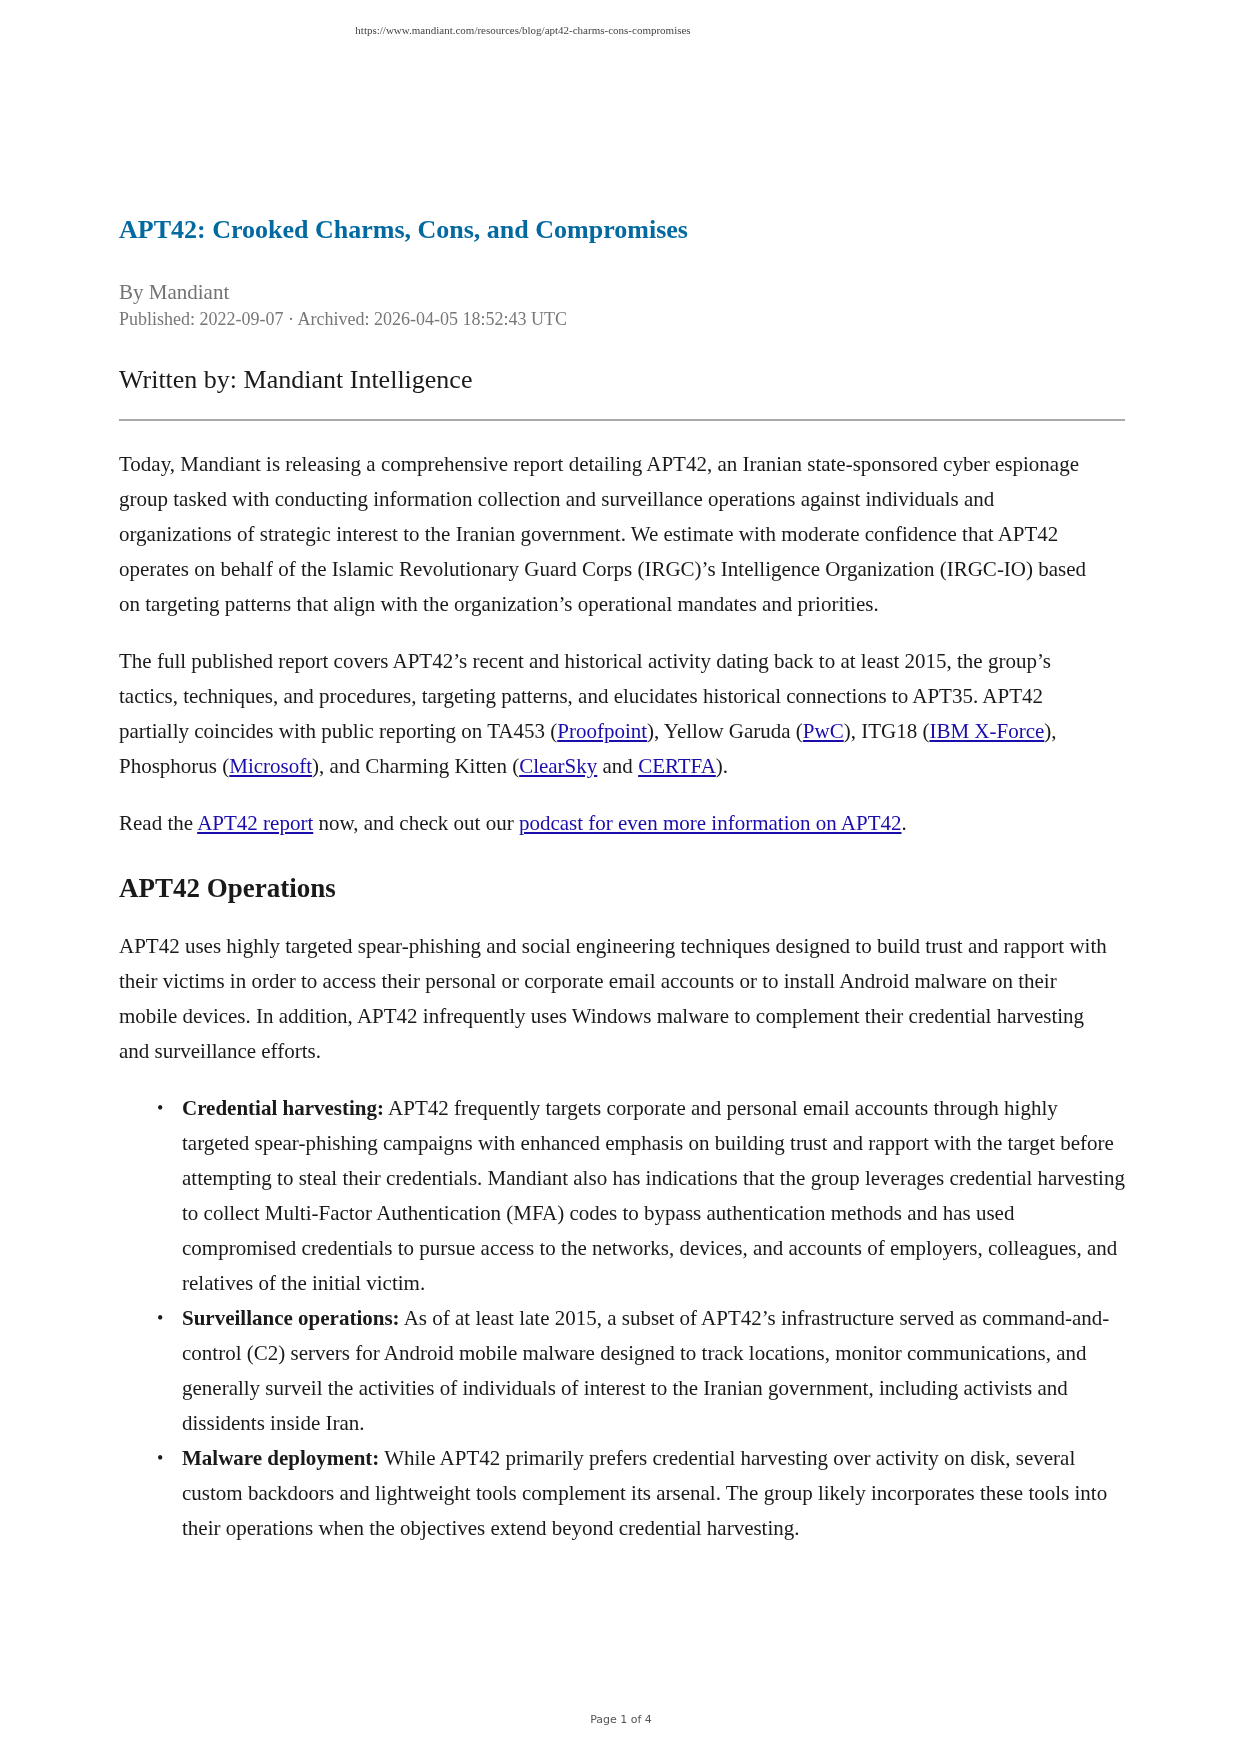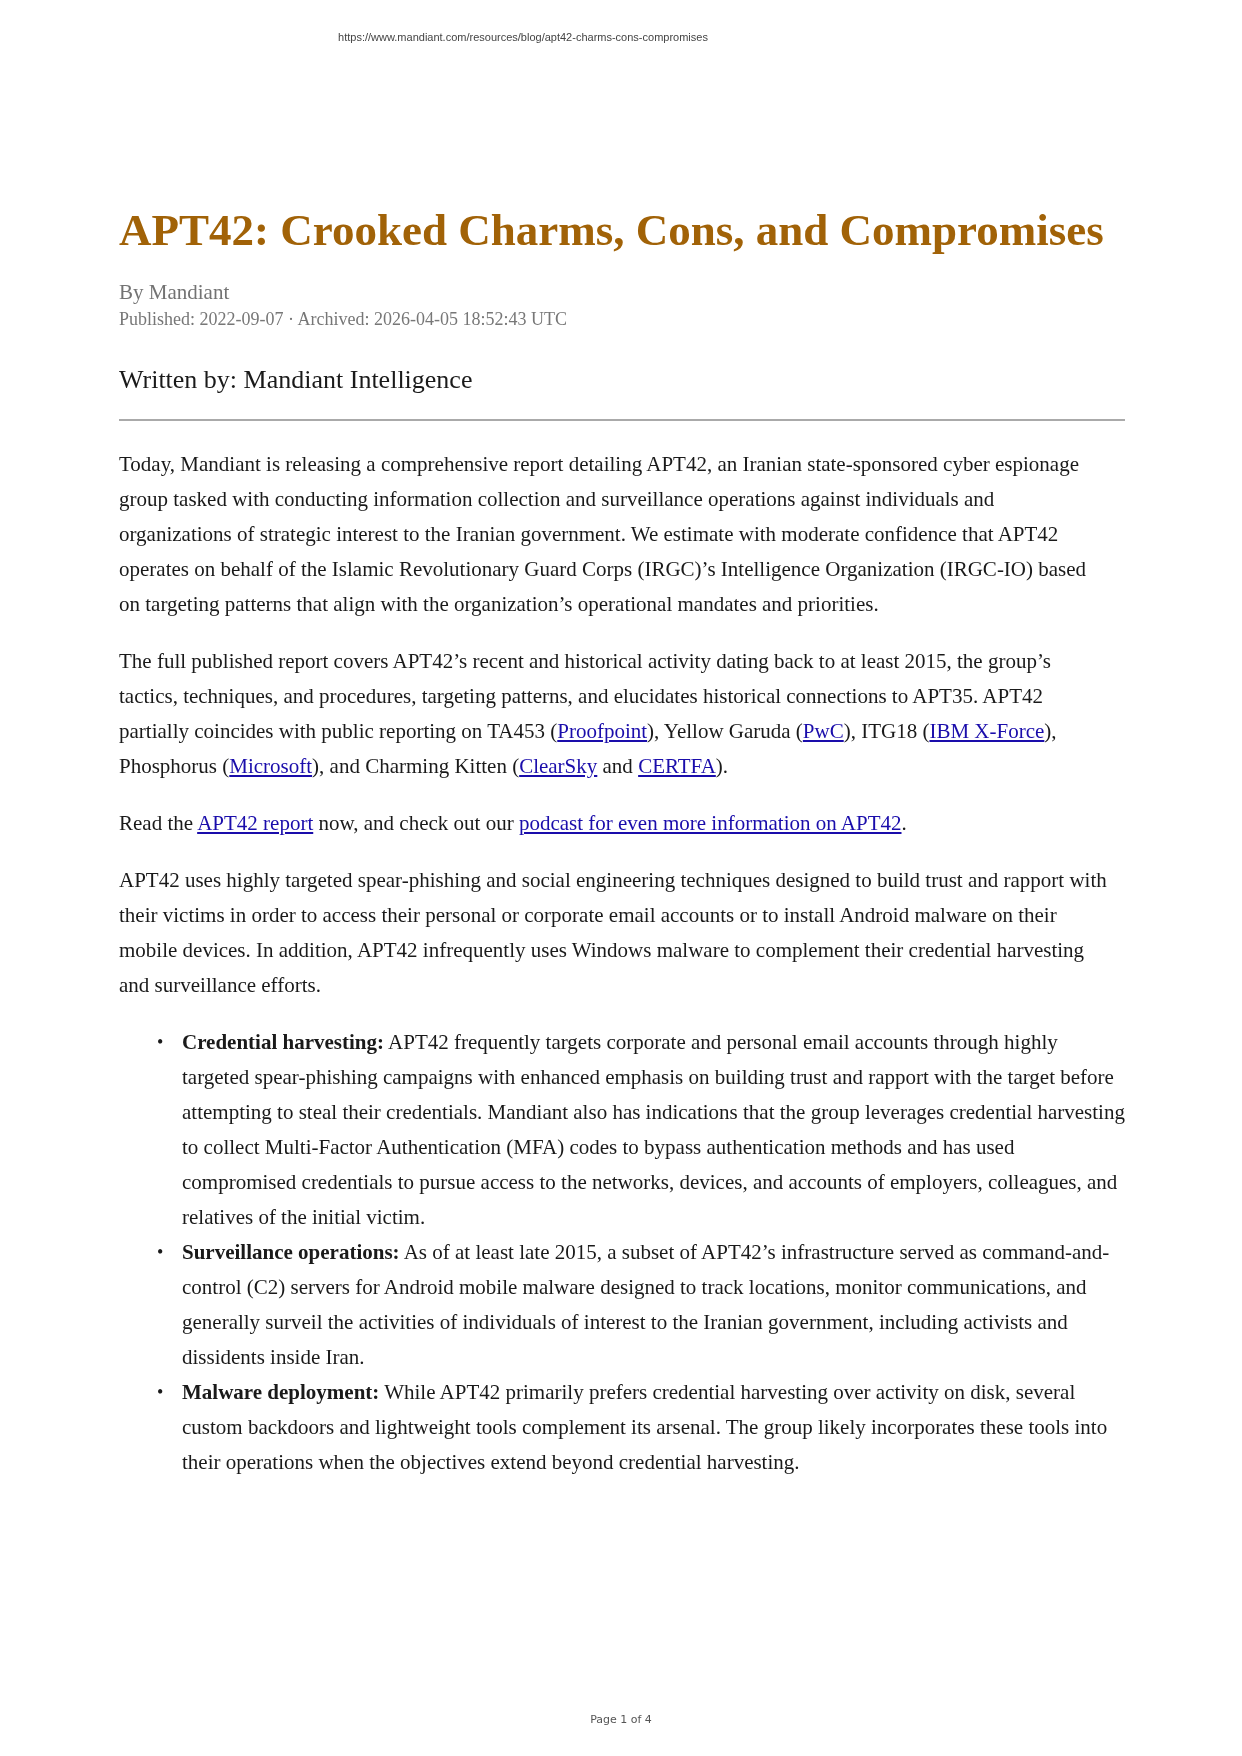--- a/index.html
+++ b/index.html
@@ -1,31 +1,31 @@
 <!DOCTYPE html>
 <html><head>
 <meta charset="utf-8">
 <style>
   html, body { margin: 0; padding: 0; background: #ffffff; }
   body { width: 1242px; height: 1756px; position: relative; overflow: hidden; }
   .url-header {
-    position: absolute; top: 31px; left: 0; width: 1046px; text-align: center;
-    font-family: Liberation Sans, sans-serif; font-size: 11px; color: #444;
+    position: absolute; top: 24px; left: 0; width: 1046px; text-align: center;
+    font-family: Liberation Serif, serif; font-size: 11px; color: #444;
   }
   .page-footer {
     position: absolute; top: 1713px; left: 0; width: 1242px; text-align: center;
     font-family: "DejaVu Sans", sans-serif; font-size: 11px; color: #555;
   }
   .article {
     position: absolute; left: 119px; top: 208px; width: 1006px;
     font-family: "Liberation Serif", serif; color: #1a1a1a;
   }
   h1.title {
     font-family: "Liberation Serif", serif; font-weight: bold;
-    font-size: 45px; line-height: 44px; margin: 0; color: #a16207;
+    font-size: 26px; line-height: 44px; margin: 0; color: #0369a1;
   }
   .byline { font-size: 21px; color: #737373; margin-top: 26px; line-height: 28px; }
   .dates { font-size: 18px; color: #777; line-height: 26px; }
   .written { font-size: 26px; color: #1a1a1a; margin-top: 34px; line-height: 28px; }
   hr.divider { border: none; border-top: 2px solid #aaa; margin: 25px 0 26px 0; }
   p.body {
     font-size: 21px; line-height: 35px; margin: 0 17px 22px 0; color: #1a1a1a;
   }
   a.link { color: #1a0dab; text-decoration: underline; }
   h2.section {
@@ -52,20 +52,21 @@
   <div class="dates"><span>Published: 2022-09-07</span><span> · </span><span>Archived: 2026-04-05 18:52:43 UTC</span></div>
   <div class="written">Written by: Mandiant Intelligence</div>
   <hr class="divider">
 
   <p class="body">Today, Mandiant is releasing a comprehensive report detailing APT42, an Iranian state-sponsored cyber espionage group tasked with conducting information collection and surveillance operations against individuals and organizations of strategic interest to the Iranian government. We estimate with moderate confidence that APT42 operates on behalf of the Islamic Revolutionary Guard Corps (IRGC)’s Intelligence Organization (IRGC-IO) based on targeting patterns that align with the organization’s operational mandates and priorities.</p>
 
   <p class="body"><span>The full published report covers APT42’s recent and historical activity dating back to at least 2015, the group’s tactics, techniques, and procedures, targeting patterns, and elucidates historical connections to APT35. APT42 partially coincides with public reporting on TA453 (</span><a class="link" href="#">Proofpoint</a><span>), Yellow Garuda (</span><a class="link" href="#">PwC</a><span>), ITG18 (</span><a class="link" href="#">IBM X-Force</a><span>), Phosphorus (</span><a class="link" href="#">Microsoft</a><span>), and Charming Kitten (</span><a class="link" href="#">ClearSky</a><span> and </span><a class="link" href="#">CERTFA</a><span>).</span></p>
 
   <p class="body"><span>Read the </span><a class="link" href="#">APT42 report</a><span> now, and check out our </span><a class="link" href="#">podcast for even more information on APT42</a><span>.</span></p>
 
+  <h2 class="section">APT42 Operations</h2>
 
   <p class="body">APT42 uses highly targeted spear-phishing and social engineering techniques designed to build trust and rapport with their victims in order to access their personal or corporate email accounts or to install Android malware on their mobile devices. In addition, APT42 infrequently uses Windows malware to complement their credential harvesting and surveillance efforts.</p>
 
 
   <ul class="cats">
     <li><span class="bullet">•</span><b>Credential harvesting:</b><span> APT42 frequently targets corporate and personal email accounts through highly targeted spear-phishing campaigns with enhanced emphasis on building trust and rapport with the target before attempting to steal their credentials. Mandiant also has indications that the group leverages credential harvesting to collect Multi-Factor Authentication (MFA) codes to bypass authentication methods and has used compromised credentials to pursue access to the networks, devices, and accounts of employers, colleagues, and relatives of the initial victim.</span></li>
     <li><span class="bullet">•</span><b>Surveillance operations:</b><span> As of at least late 2015, a subset of APT42’s infrastructure served as command-and-control (C2) servers for Android mobile malware designed to track locations, monitor communications, and generally surveil the activities of individuals of interest to the Iranian government, including activists and dissidents inside Iran.</span></li>
     <li><span class="bullet">•</span><b>Malware deployment:</b><span> While APT42 primarily prefers credential harvesting over activity on disk, several custom backdoors and lightweight tools complement its arsenal. The group likely incorporates these tools into their operations when the objectives extend beyond credential harvesting.</span></li>
   </ul>
 </main>

